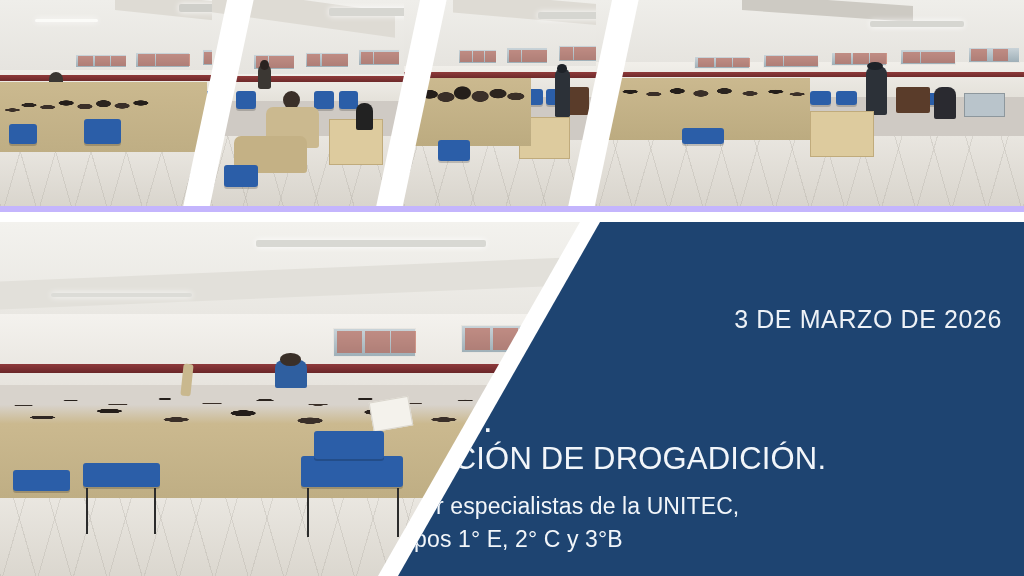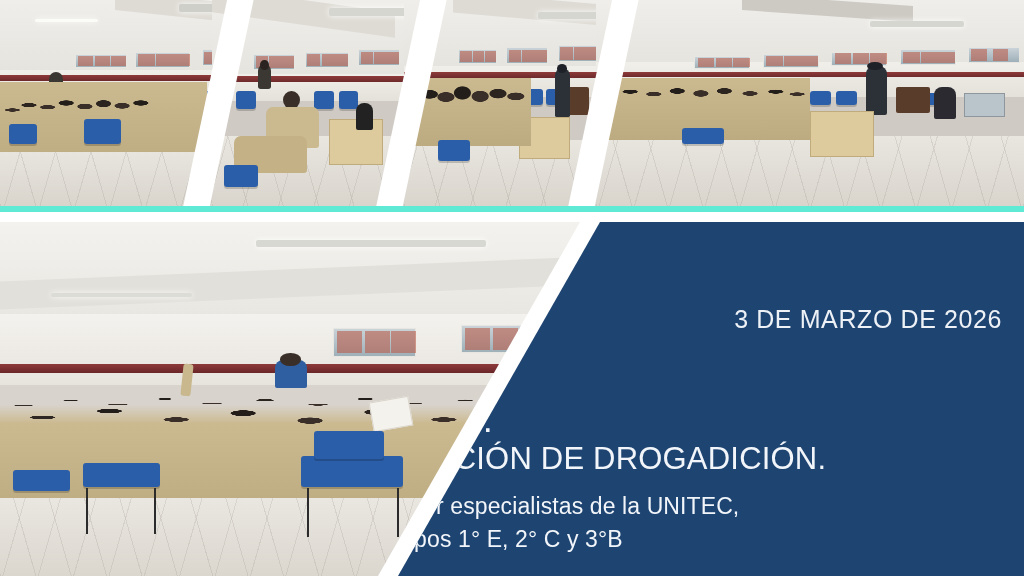--- a/index.html
+++ b/index.html
@@ -3,21 +3,21 @@
 <meta charset="utf-8">
 <title>Platica Prevencion de Drogadiccion</title>
 <style>
   html,body{margin:0;padding:0;background:#ffffff;}
   body{font-family:"Liberation Sans","DejaVu Sans",sans-serif;}
 
   #poster{
     position:relative;
     width:1024px;height:576px;
     overflow:hidden;
-    background:#5eead4;
+    background:#c4b5fd;
   }
 
   
   .top-strip{
     position:absolute;left:0;top:0;width:1024px;height:206px;
     overflow:hidden;background:#ffffff;
   }
   .tile{
     position:absolute;top:0;height:206px;overflow:hidden;
     background:#cfcac4;

